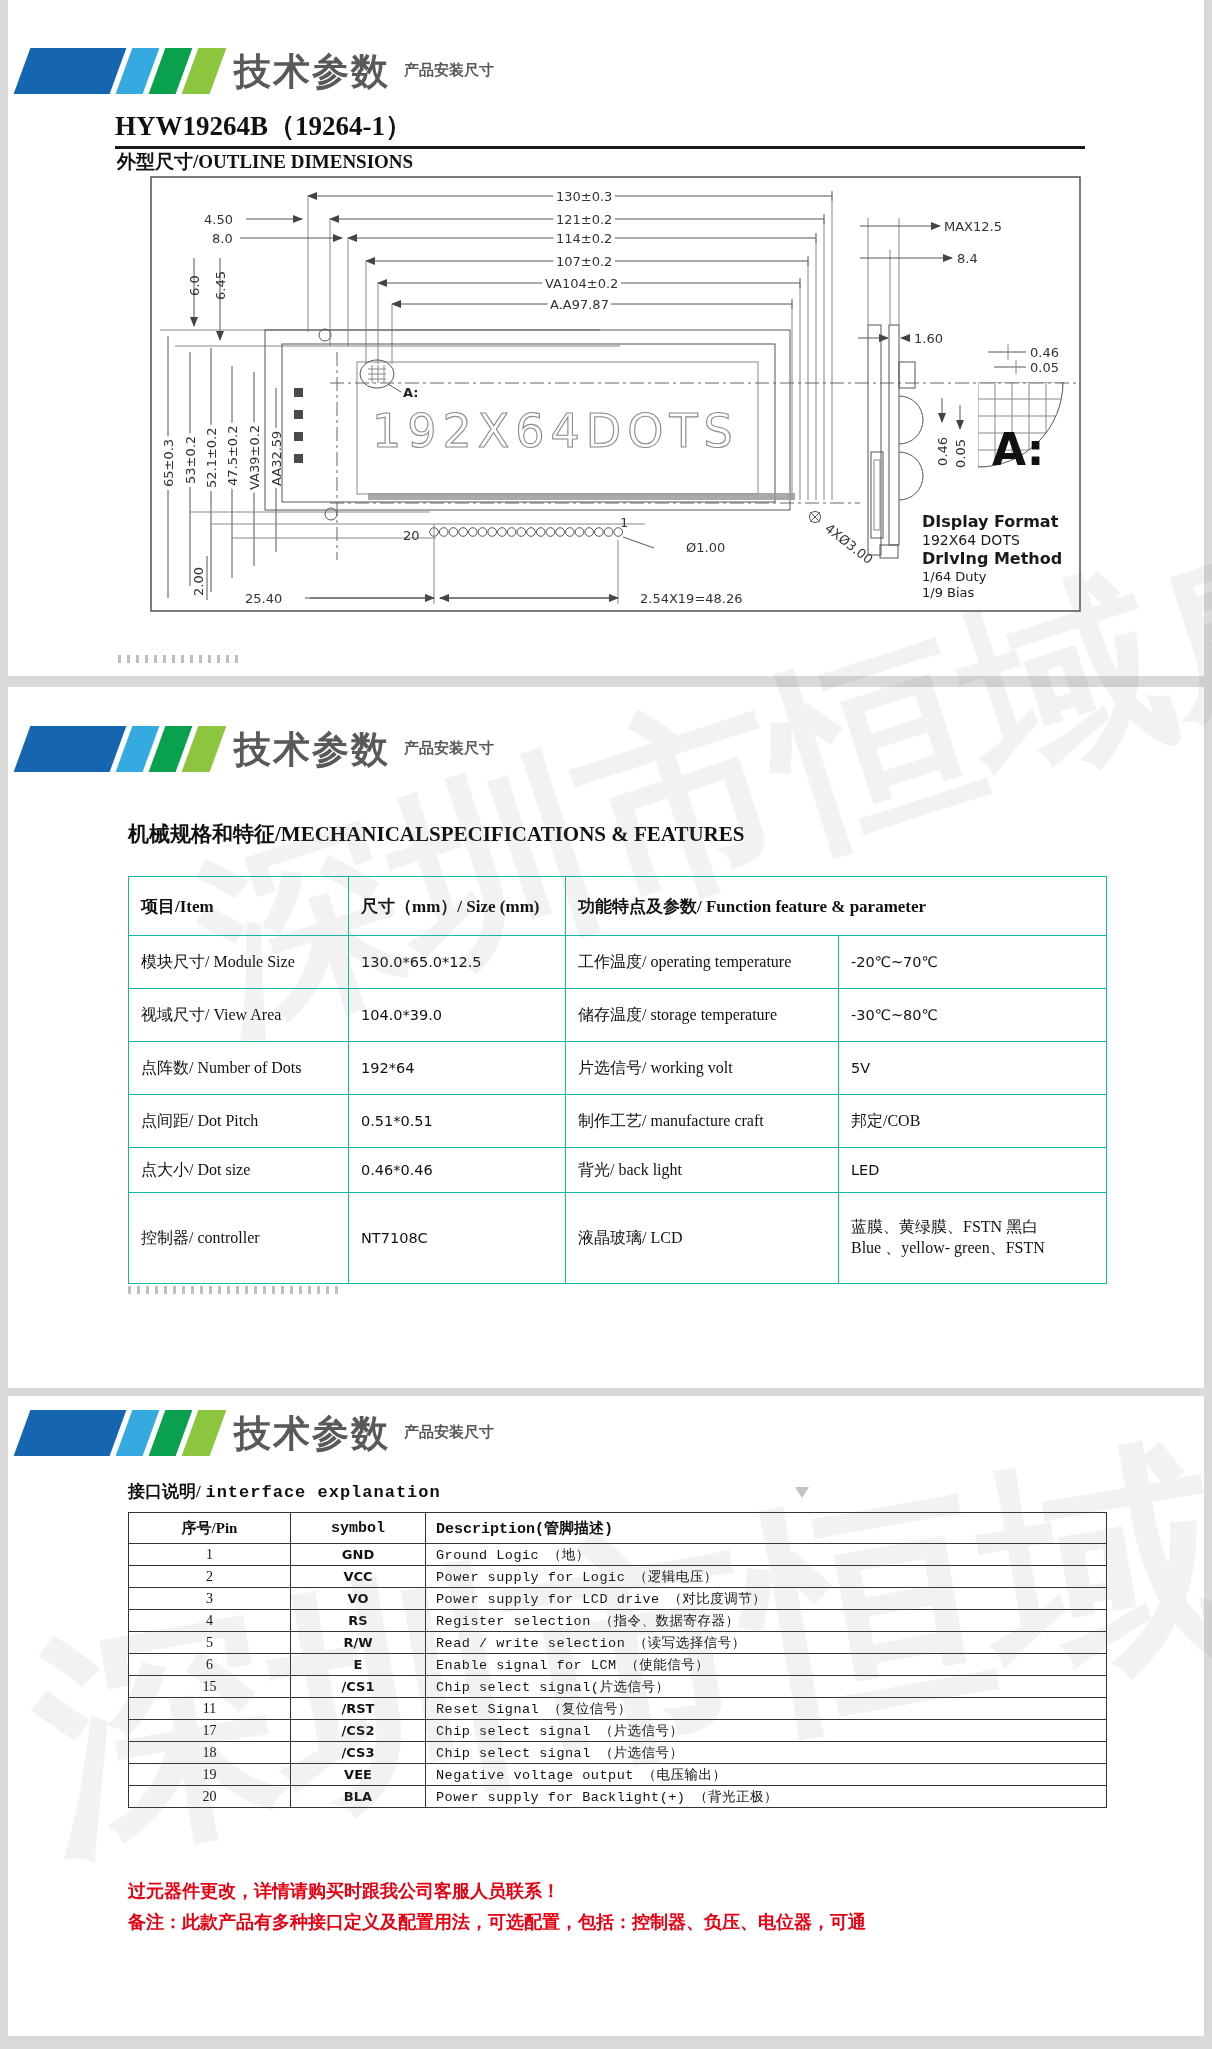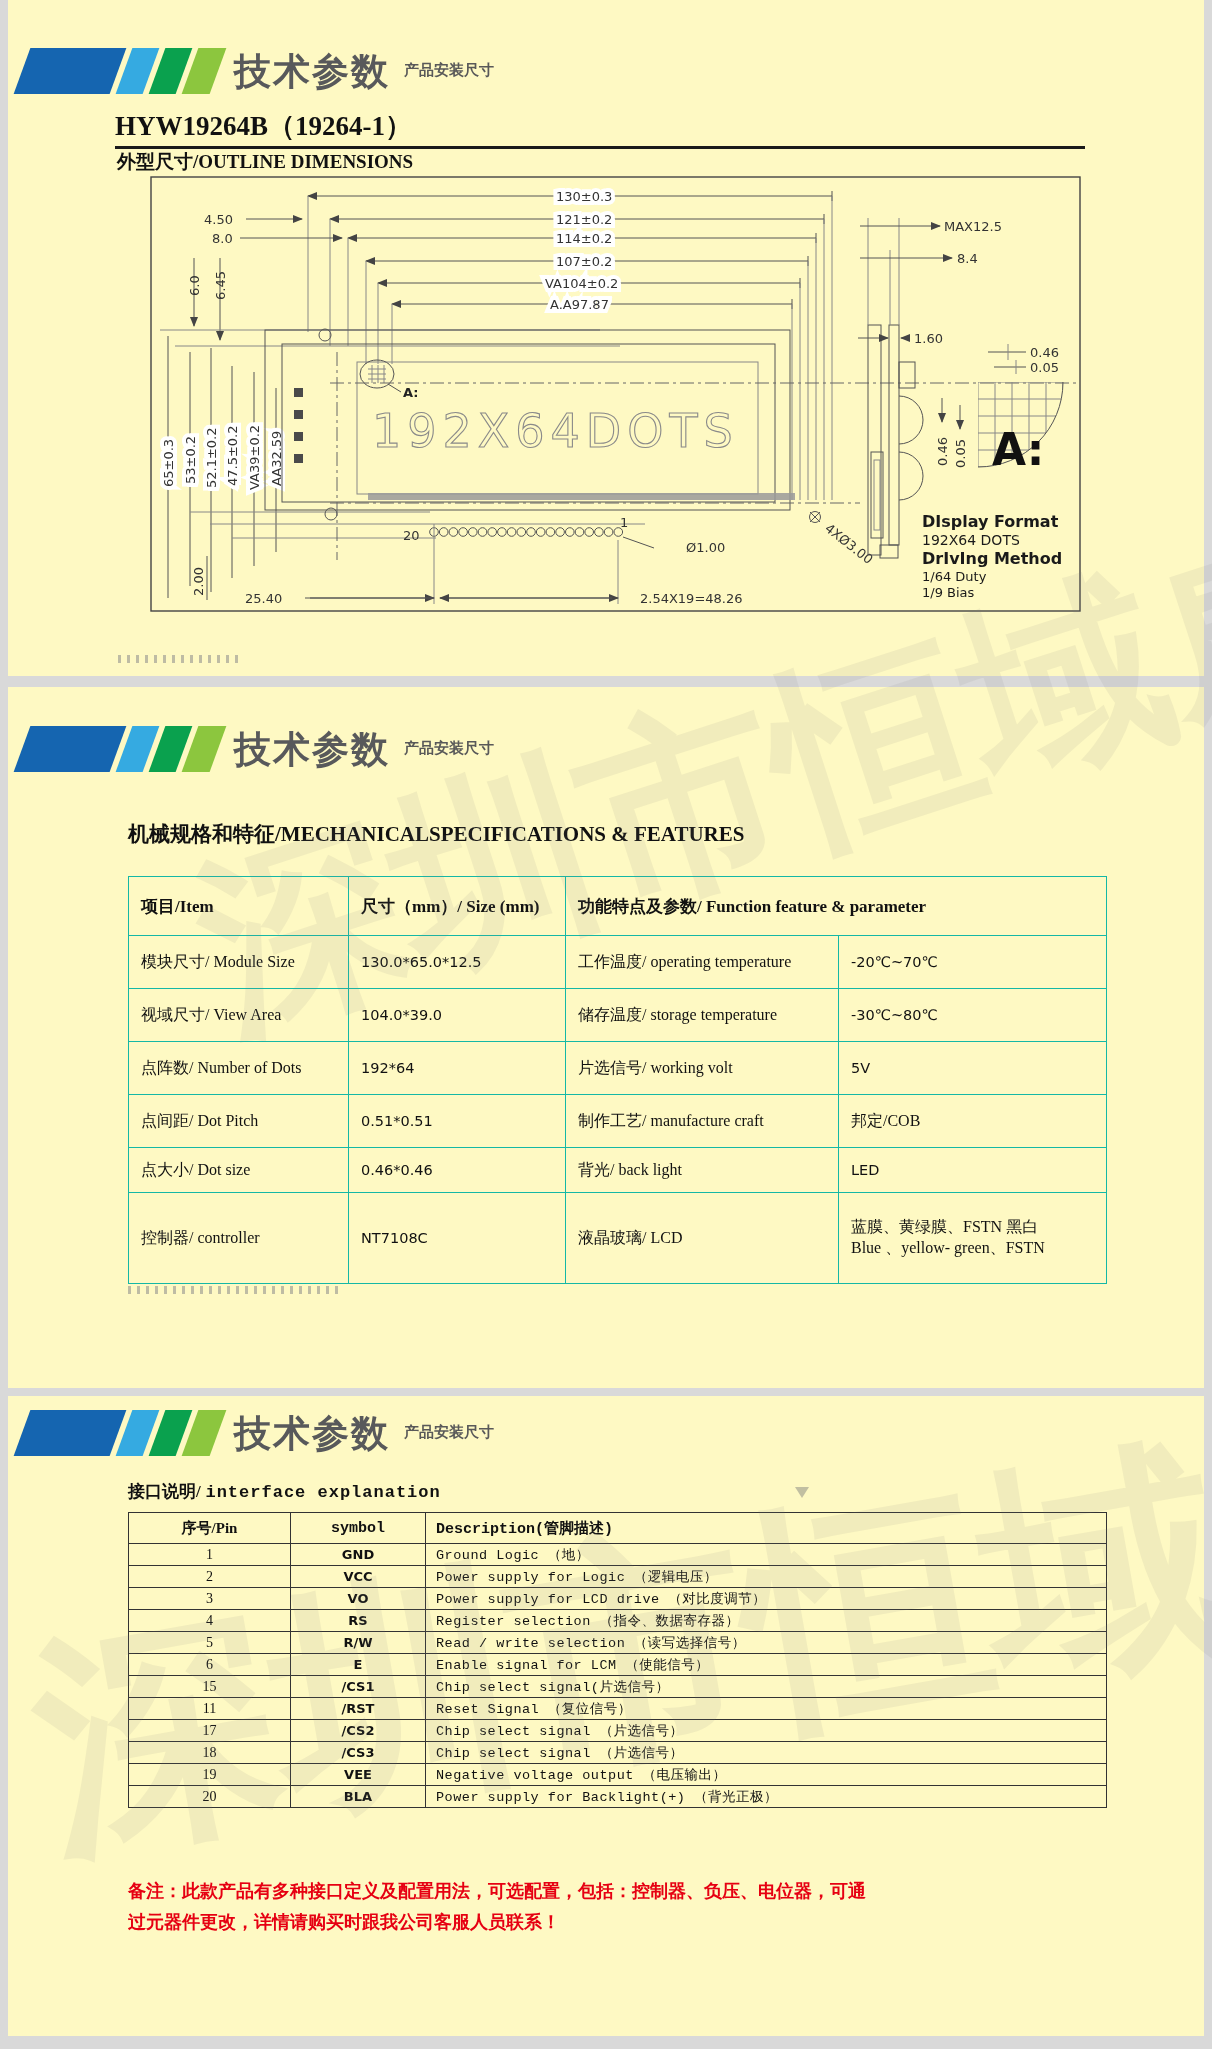--- a/index.html
+++ b/index.html
@@ -1,16 +1,16 @@
 <!DOCTYPE html>
 <html><head>
 <meta charset="utf-8">
 <style>
   html,body{margin:0;padding:0;background:#d9d9d9;}
-  #page{position:relative;width:1212px;height:2049px;background:#fef9c3;overflow:hidden;
+  #page{position:relative;width:1212px;height:2049px;background:#ffffff;overflow:hidden;
         font-family:"Liberation Sans",sans-serif;color:#222;}
   .gutter{position:absolute;background:#d9d9d9;}
   .divider{position:absolute;left:0;width:1212px;background:#d9d9d9;}
   
   .hdr{position:absolute;left:0;width:1212px;height:52px;}
   .stripe{position:absolute;top:2px;height:46px;transform:skewX(-20deg);}
   .s1{left:22px;width:96px;background:#1565b0;}
   .s2{left:124px;width:27px;background:#35aae1;}
   .s3{left:157px;width:27px;background:#0aa14e;}
   .s4{left:190px;width:28px;background:#8cc63e;}
@@ -447,17 +447,17 @@
           <td class="pin">20</td>
           <td class="sym">BLA</td>
           <td class="desc">Power supply for Backlight(+) （背光正极）</td>
         </tr>
   </tbody>
     </table>
 
   <div class="wm" style="left:30px;top:1470px;font-size:240px;transform:rotate(-10deg);">深圳市恒域威</div>
 
   <div class="note">
+    <div>过元器件更改，详情请购买时跟我公司客服人员联系！</div>
     <div>备注：此款产品有多种接口定义及配置用法，可选配置，包括：控制器、负压、电位器，可通</div>
-    <div>过元器件更改，详情请购买时跟我公司客服人员联系！</div>
   </div>
 
 </div>
 
 </body></html>

